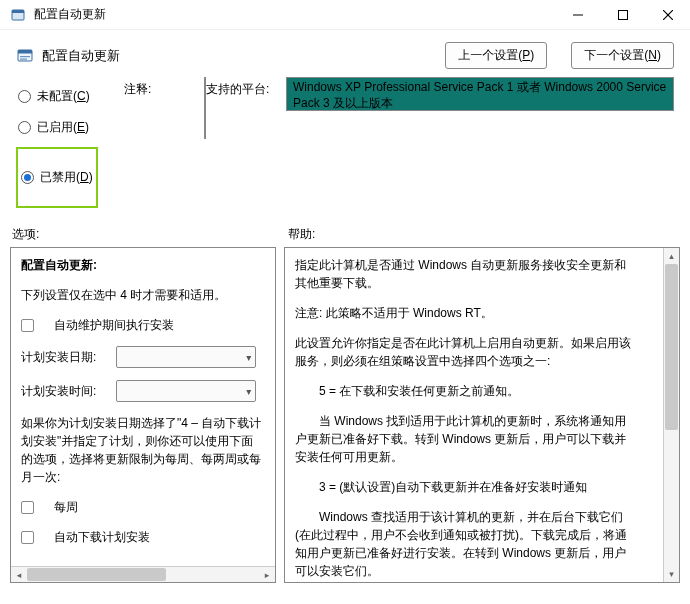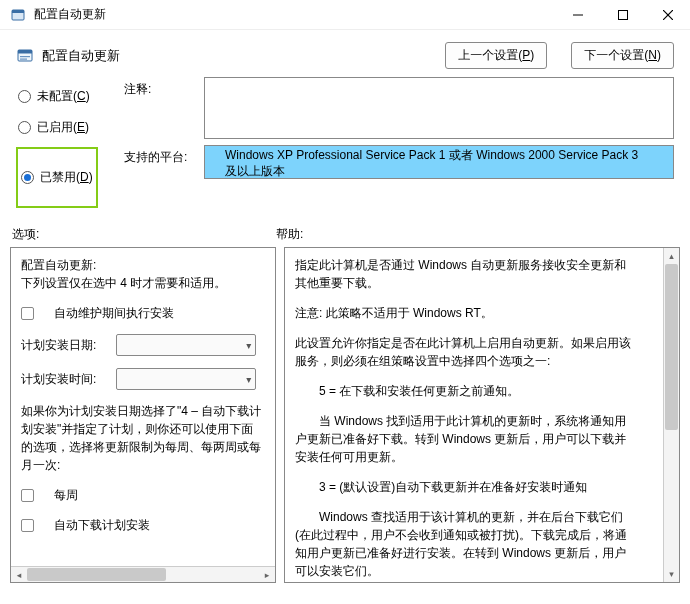--- a/index.html
+++ b/index.html
@@ -99,21 +99,21 @@
     border: 2px solid #84cc16;
     padding: 20px 3px;
     display: inline-flex;
     align-items: center;
     gap: 6px;
     margin-bottom: 8px;
   }
   .right-upper {
     flex: 1;
     display: flex;
-    flex-direction: column;
+    flex-direction: row;
   }
   .row-lbl-val {
     display: flex;
     margin-bottom: 6px;
     gap: 10px;
     align-items: flex-start;
   }
   .row-lbl {
     width: 70px;
     padding-top: 4px;
@@ -121,30 +121,31 @@
   .comment-box {
     flex: 1;
     height: 62px;
     border: 1px solid #888;
     background: #fff;
   }
   .platform-box {
     flex: 1;
     height: 34px;
     border: 1px solid #888;
-    background: #7dd3fc;
-    padding: 2px 20px;
+    background: #0f766e;
+    padding: 2px 6px;
     overflow: hidden;
     font-size: 12px;
     line-height: 1.3;
   }
   
   .labels-row {
     display: flex;
     padding: 6px 16px 4px 12px;
+    gap: 12px;
   }
   .labels-row .left { width: 264px; }
   .labels-row .right { flex: 1; }
   
   .lower {
     display: flex;
     padding: 0 10px 10px 10px;
     gap: 8px;
     height: 346px;
   }
@@ -160,21 +161,21 @@
   .panel-right { flex: 1; }
   .panel-content {
     flex: 1;
     padding: 8px 10px;
     overflow: hidden;
     font-size: 12px;
     line-height: 1.5;
   }
   .panel-content p { margin: 0 0 12px 0; }
   .indent { text-indent: 24px; }
-  .sub-title { display: block; }
+  .sub-title { margin-bottom: 12px; display: block; font-weight: bold; }
   .opt-row {
     display: flex;
     align-items: center;
     gap: 20px;
     margin: 6px 0 12px 0;
   }
   .checkbox {
     width: 13px; height: 13px;
     border: 1px solid #888;
     border-radius: 2px;

